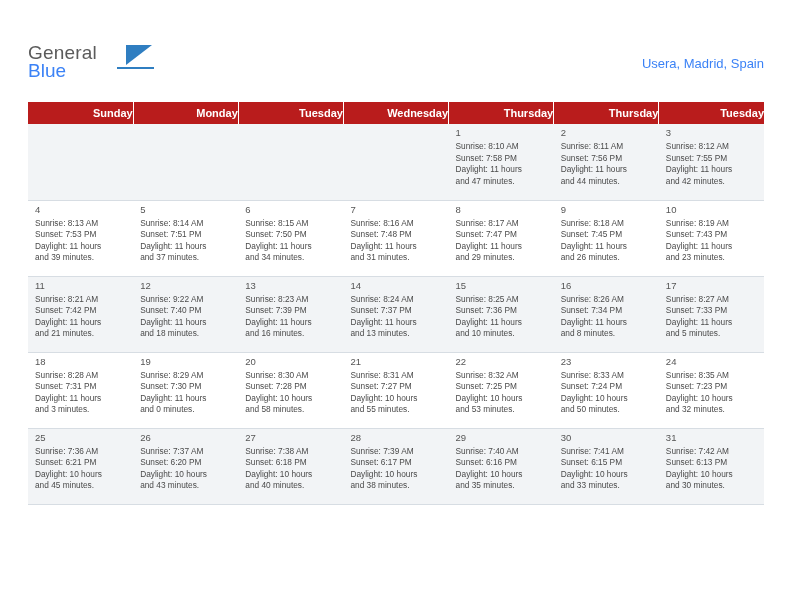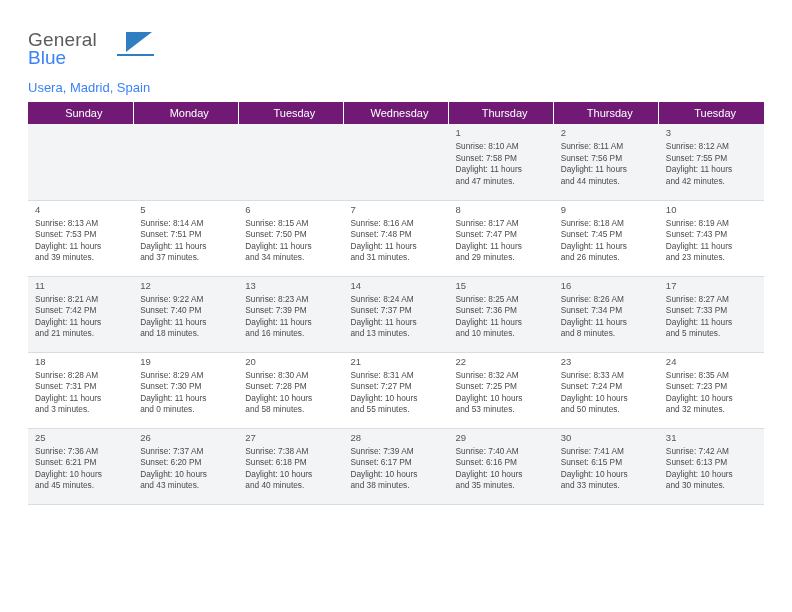--- a/index.html
+++ b/index.html
@@ -10,24 +10,23 @@
     font-family: "Liberation Sans", sans-serif;
   }
   .page {
     position: relative;
     width: 792px; height: 612px;
     padding: 22px 28px 0 28px;
   }
   
   .header {
     display: flex;
-    align-items: flex-start;
+    align-items: center;
     justify-content: space-between;
     height: 72px;
-    flex-direction: column;
   }
   .logo {
     position: relative;
     width: 140px;
     padding-top: 8px;
   }
   .logo-general {
     font-size: 19px;
     color: #5b5b5b;
     letter-spacing: .2px;
@@ -66,25 +65,25 @@
     line-height: 16px;
   }
   
   table.cal {
     width: 736px;
     border-collapse: collapse;
     margin-top: 8px;
     table-layout: fixed;
   }
   table.cal th {
-    background: #701a75;
+    background: #b91c1c;
     color: #ffffff;
     font-size: 11px;
-    font-weight: normal;
-    text-align: center;
+    font-weight: bold;
+    text-align: right;
     padding: 5px 0 5px 7px;
     height: 20px;
     border-right: 1px solid #ffffff;
   }
   table.cal th:last-child { border-right: none; }
   table.cal td {
     vertical-align: top;
     height: 76px;
     padding: 3px 6px 2px 7px;
     border-bottom: 1px solid #d7dde3;

